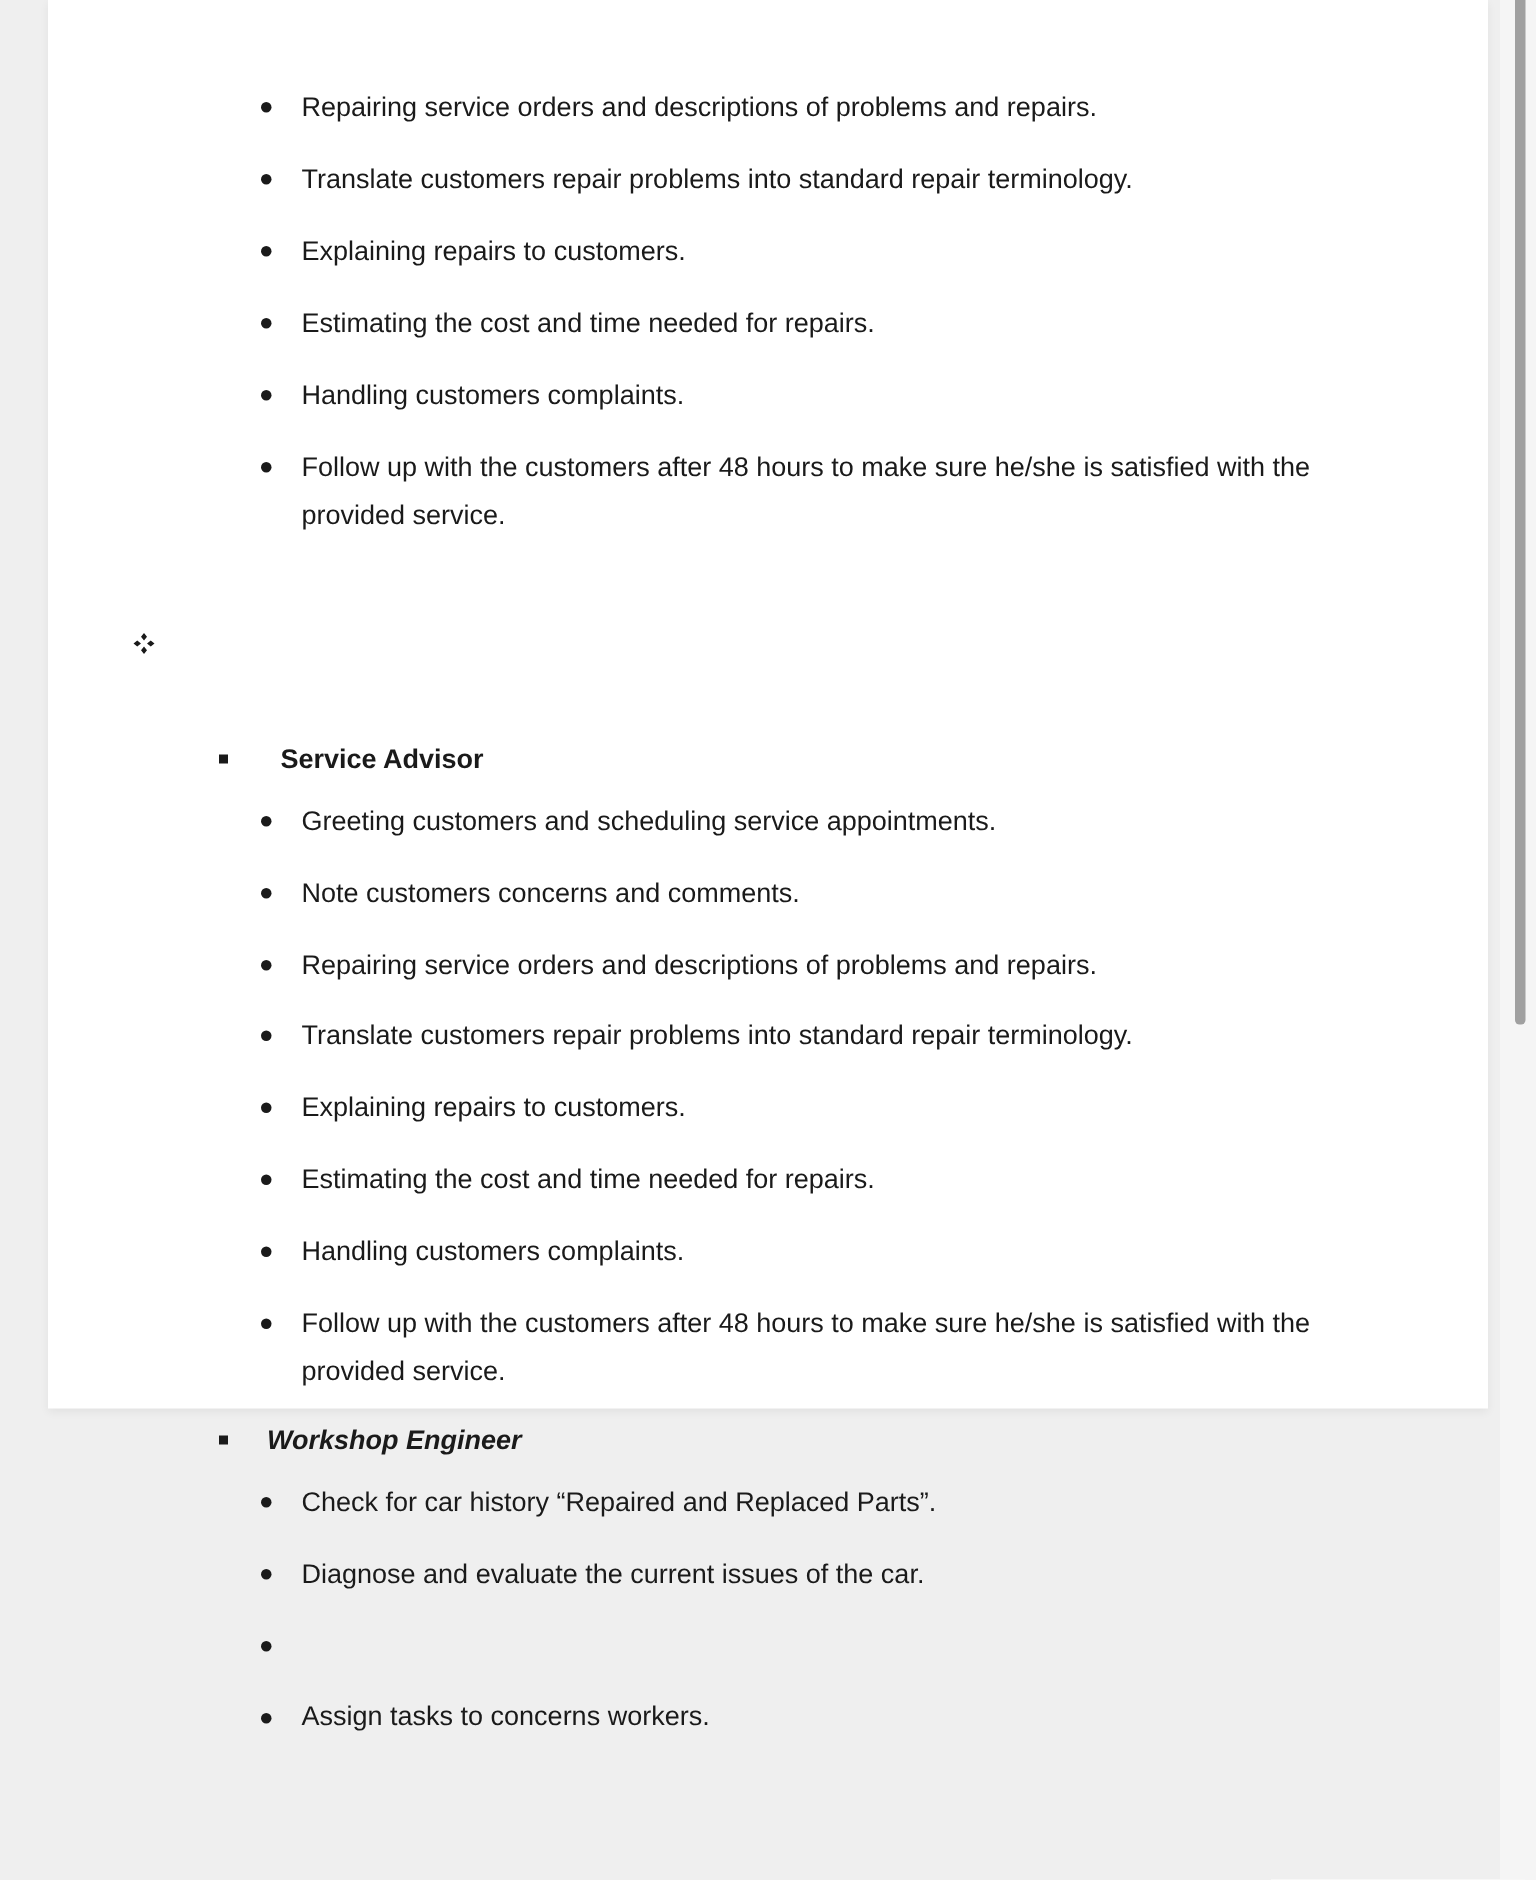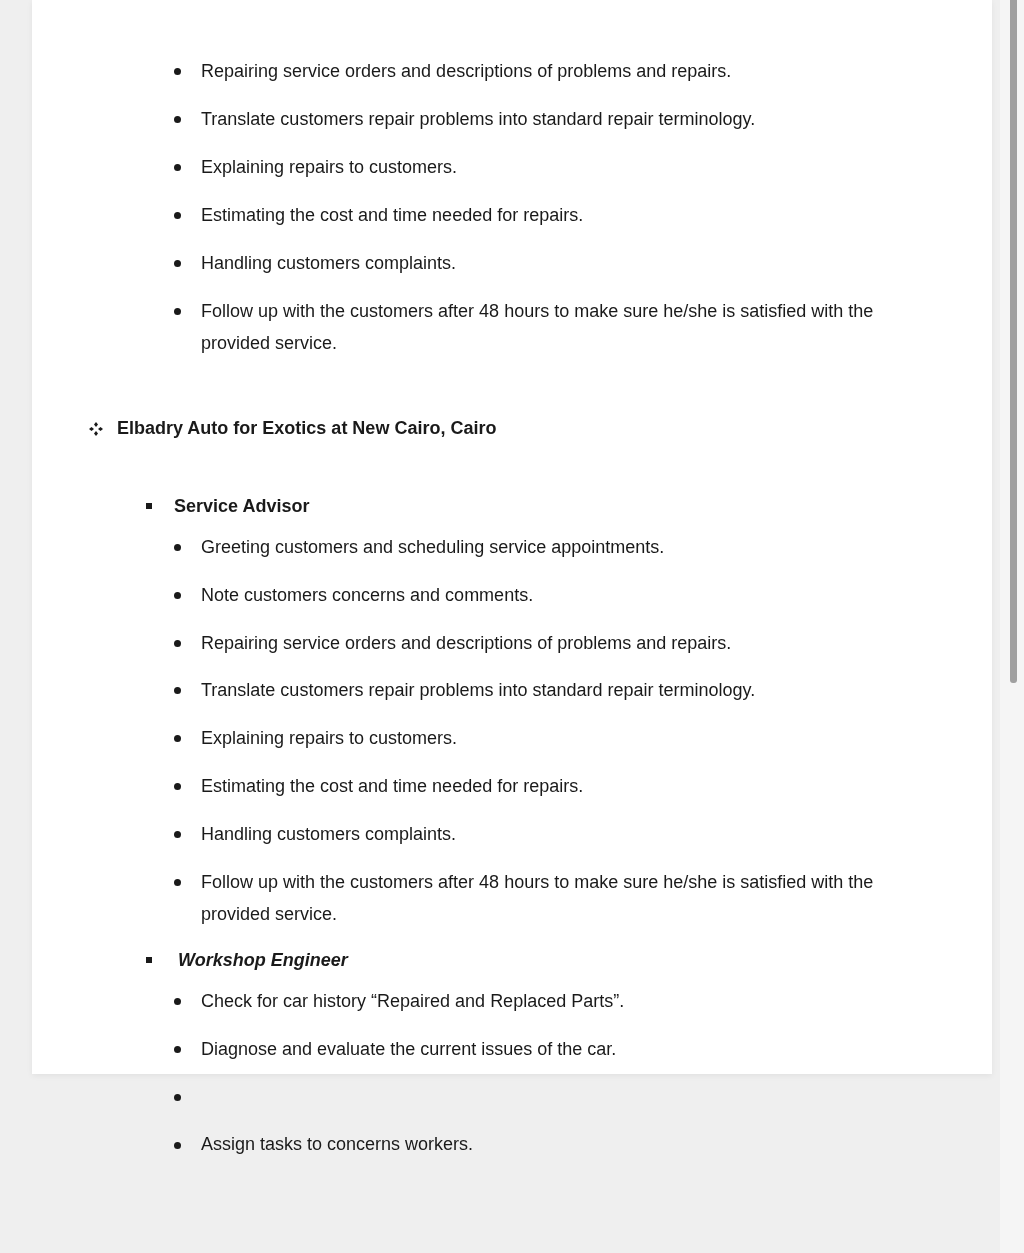--- a/index.html
+++ b/index.html
@@ -4,21 +4,21 @@
 <style>
   html, body { margin: 0; padding: 0; }
   body {
     width: 1024px; height: 1253px; overflow: hidden;
     background: #efefef;
     font-family: "Liberation Sans", sans-serif;
     color: #1a1a1a;
     position: relative;
   }
   .page {
-    position: absolute; left: 32px; top: 0; width: 960px; height: 1074px;
+    position: absolute; left: 32px; top: 0; width: 960px; height: 939px;
     background: #ffffff;
     box-shadow: 0 2px 6px rgba(0,0,0,0.06);
   }
   .scroll-track {
     position: absolute; right: 0; top: 0; width: 24px; height: 1253px;
     background: #f5f5f5;
   }
   .scroll-thumb {
     position: absolute; left: 1010px; top: 0; width: 7px; height: 683px;
     background: #a0a0a0; border-radius: 0 0 3px 3px;
@@ -61,24 +61,23 @@
 
   <div class="bullet" style="left:142px; top:308px;"></div>
   <div class="line" style="left:169px; top:295px;">Follow up with the customers after 48 hours to make sure he/she is satisfied with the</div>
   <div class="line" style="left:169px; top:327px;">provided service.</div>
 
   <div class="diamond" style="left:56px; top:421px;">
     <svg width="16" height="16" viewBox="0 0 16 16">
       <path d="M8 1 L10 3.5 L8 6 L6 3.5 Z M8 10 L10 12.5 L8 15 L6 12.5 Z M1 8 L3.5 6 L6 8 L3.5 10 Z M10 8 L12.5 6 L15 8 L12.5 10 Z" fill="#1a1a1a"></path>
     </svg>
   </div>
-  <div class="line bold" style="left:85px; top:412px;">Elbadry Auto for Exotics at New Cairo, Cairo</div>
 
   <div class="square" style="left:114px; top:503px;"></div>
-  <div class="line bold" style="left:142px; top:490px;">Service Advisor</div>
+  <div class="line bold" style="left:155px; top:490px;">Service Advisor</div>
 
   <div class="bullet" style="left:142px; top:544px;"></div>
   <div class="line" style="left:169px; top:531px;">Greeting customers and scheduling service appointments.</div>
 
   <div class="bullet" style="left:142px; top:592px;"></div>
   <div class="line" style="left:169px; top:579px;">Note customers concerns and comments.</div>
 
   <div class="bullet" style="left:142px; top:640px;"></div>
   <div class="line" style="left:169px; top:627px;">Repairing service orders and descriptions of problems and repairs.</div>
 

